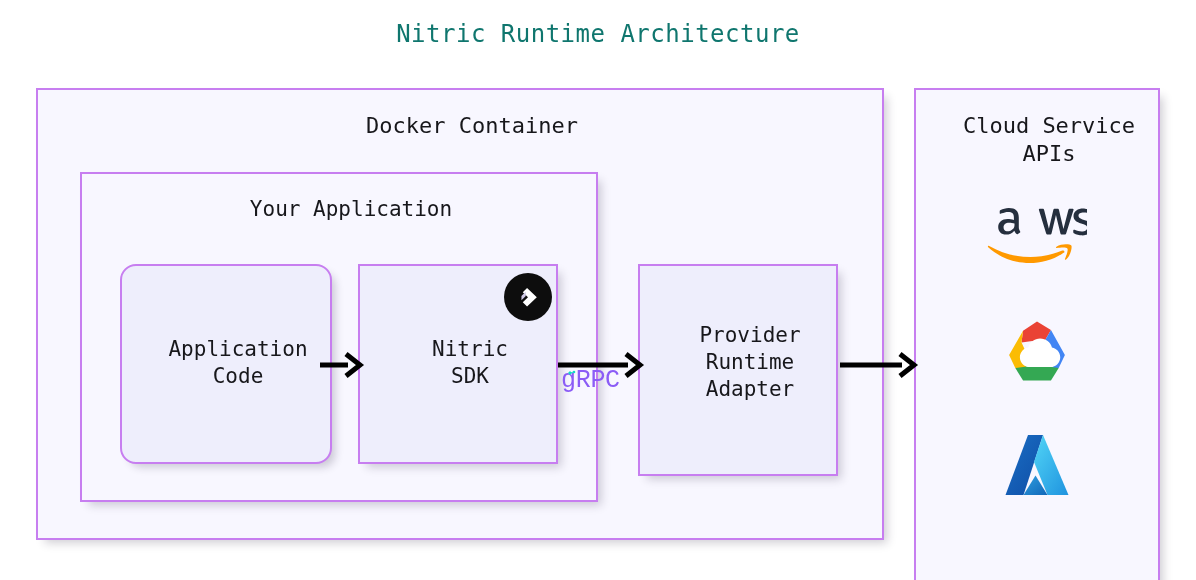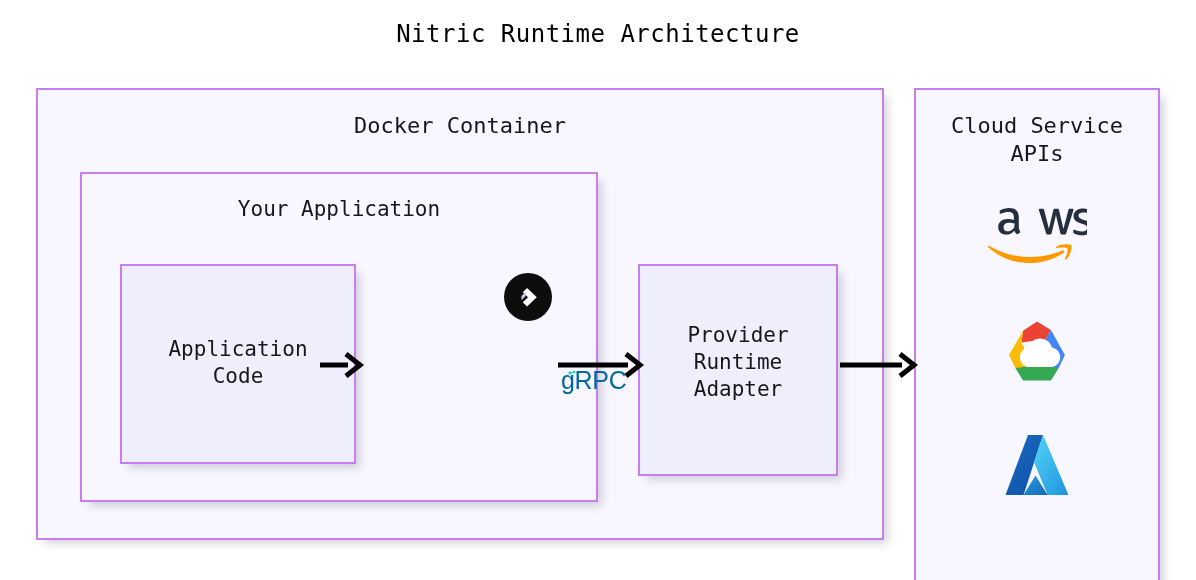--- a/index.html
+++ b/index.html
@@ -24,38 +24,38 @@
 
   
   .diagram-title {
     position: absolute;
     left: 0;
     top: 20px;
     width: 1196px;
     text-align: center;
     font-family: "DejaVu Sans Mono", "Liberation Mono", monospace;
     font-size: 24px;
-    color: #000000;
+    color: #0f766e;
     letter-spacing: 0.5px;
     white-space: pre;
   }
 
   
   .box {
     position: absolute;
     background: #f8f7ff;
     border: 2px solid #c77ef0;
     box-sizing: border-box;
     box-shadow: 6px 6px 9px -3px rgba(40,30,60,0.22);
   }
   .box-inner-bg { background: #eeeefc; }
 
   .box-label {
     position: absolute;
-    left: 0;
+    left: 12px;
     width: 100%;
     text-align: center;
     font-family: "DejaVu Sans Mono", "Liberation Mono", monospace;
     color: #17171b;
     white-space: pre-line;
     line-height: 1.28;
   }
 
   
   #docker-container {
@@ -73,21 +73,21 @@
     width: 518px; height: 330px;
   }
   #your-application-label {
     top: 22px;
     font-size: 21px;
   }
 
   
   #application-code {
     left: 120px; top: 264px;
-    width: 236px; height: 200px;
+    width: 212px; height: 200px; border-radius: 16px;
   }
   #application-code-label {
     top: 70px;
     font-size: 21px;
   }
 
   
   #nitric-sdk {
     left: 358px; top: 264px;
     width: 200px; height: 200px;
@@ -132,23 +132,23 @@
   }
 
   
   .arrow-svg { position: absolute; overflow: visible; }
 
   
   .grpc-label {
     position: absolute;
     left: 561px;
     top: 366px;
-    font-family: Liberation Sans, sans-serif;
+    font-family: Liberation Mono, monospace;
     font-size: 25px;
-    color: #0369a1;
+    color: #8b5cf6;
     letter-spacing: -0.3px;
     white-space: pre;
   }
   .grpc-marker {
     position: absolute;
     left: 566px;
     top: 368px;
     width: 10px;
     height: 10px;
   }
@@ -179,20 +179,24 @@
 
   <div class="box" id="your-application">
     <div class="box-label" id="your-application-label">Your Application</div>
   </div>
 
   <div class="box box-inner-bg" id="application-code">
     <div class="box-label" id="application-code-label">Application
 Code</div>
   </div>
 
+  <div class="box box-inner-bg" id="nitric-sdk">
+    <div class="box-label" id="nitric-sdk-label">Nitric
+SDK</div>
+  </div>
 
   <div class="nitric-badge">
     <svg width="30" height="30" viewBox="0 0 32 32" aria-hidden="true">
       <path d="M15.0 6.4 L25.4 16.2 L15.0 26.0 L10.4 21.6 L16.0 16.2 L10.4 10.8 Z" fill="#ffffff"></path>
       <path d="M13.6 10.5 L9.0 15.0 L9.0 19.5 L13.6 15.0 Z" fill="#cfc9e6"></path>
     </svg>
   </div>
 
   <div class="box box-inner-bg" id="provider-runtime-adapter">
     <div class="box-label" id="provider-runtime-adapter-label">Provider

